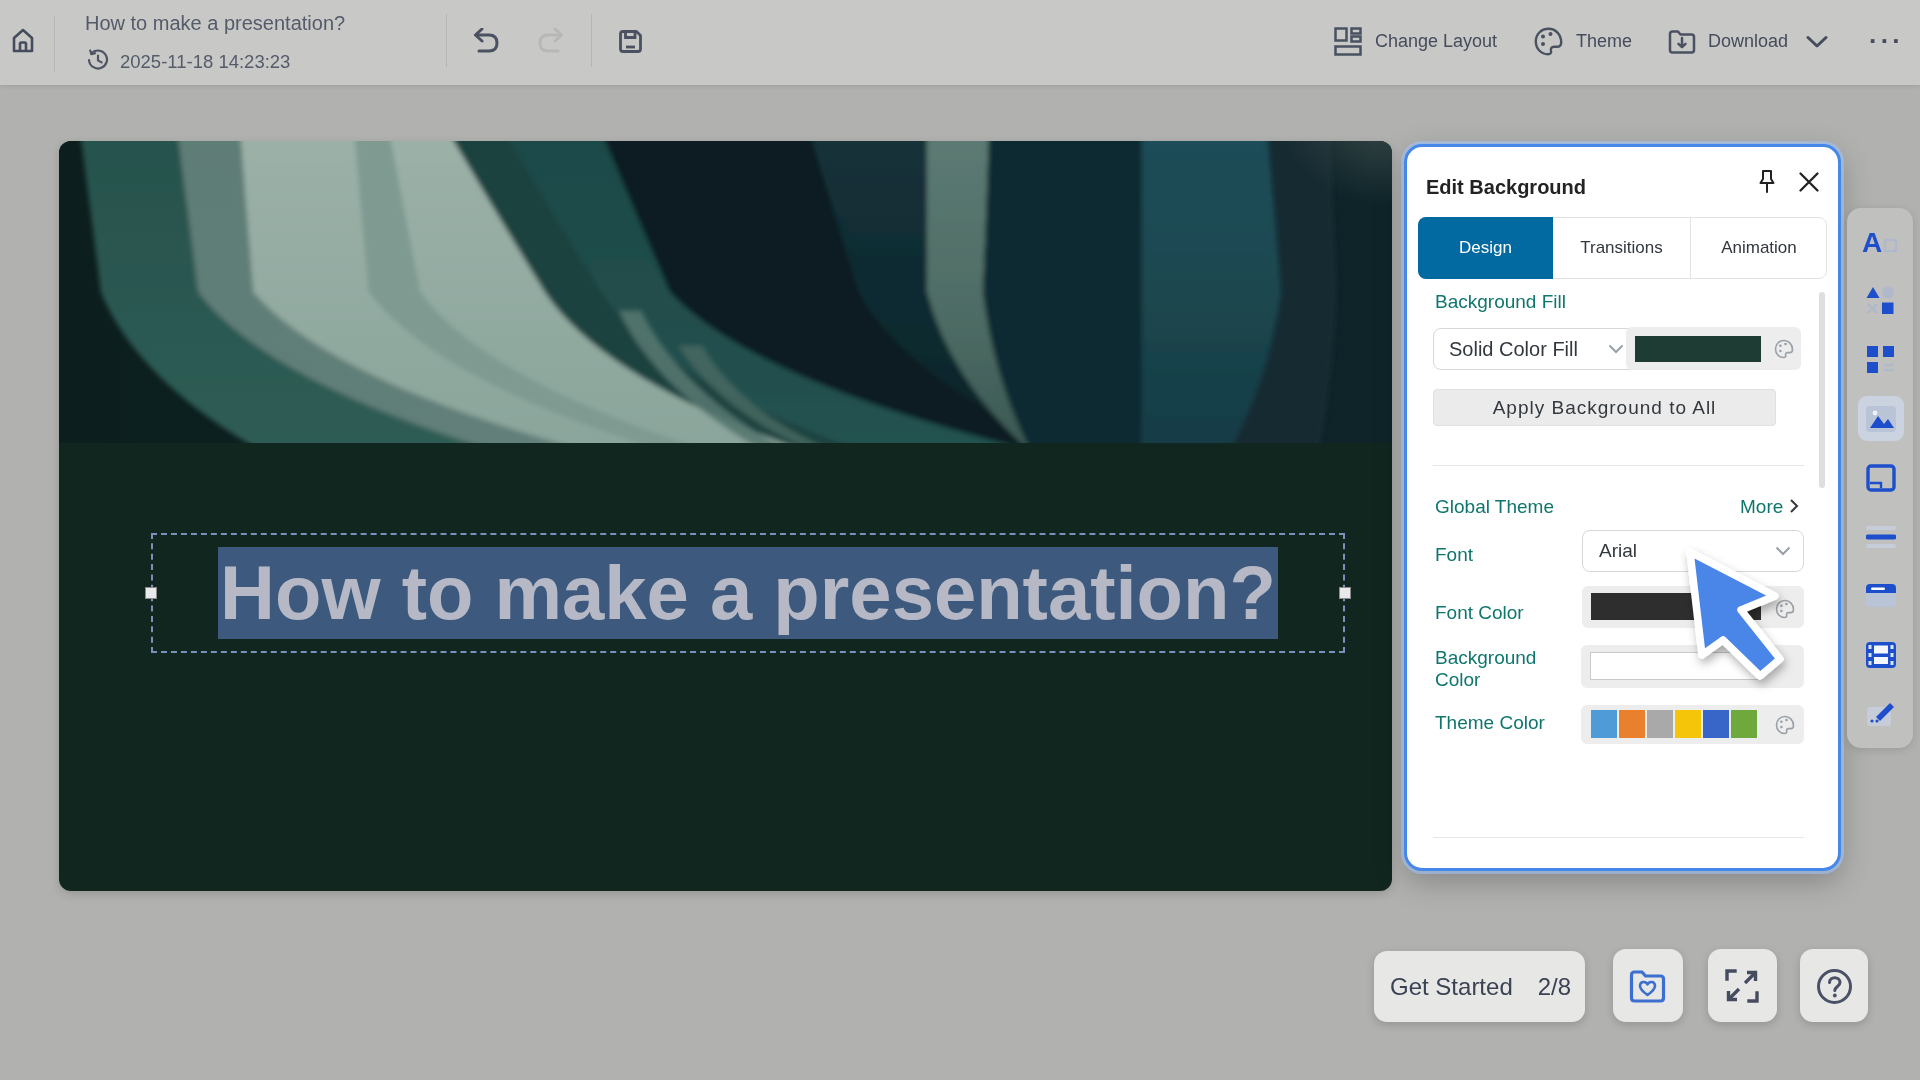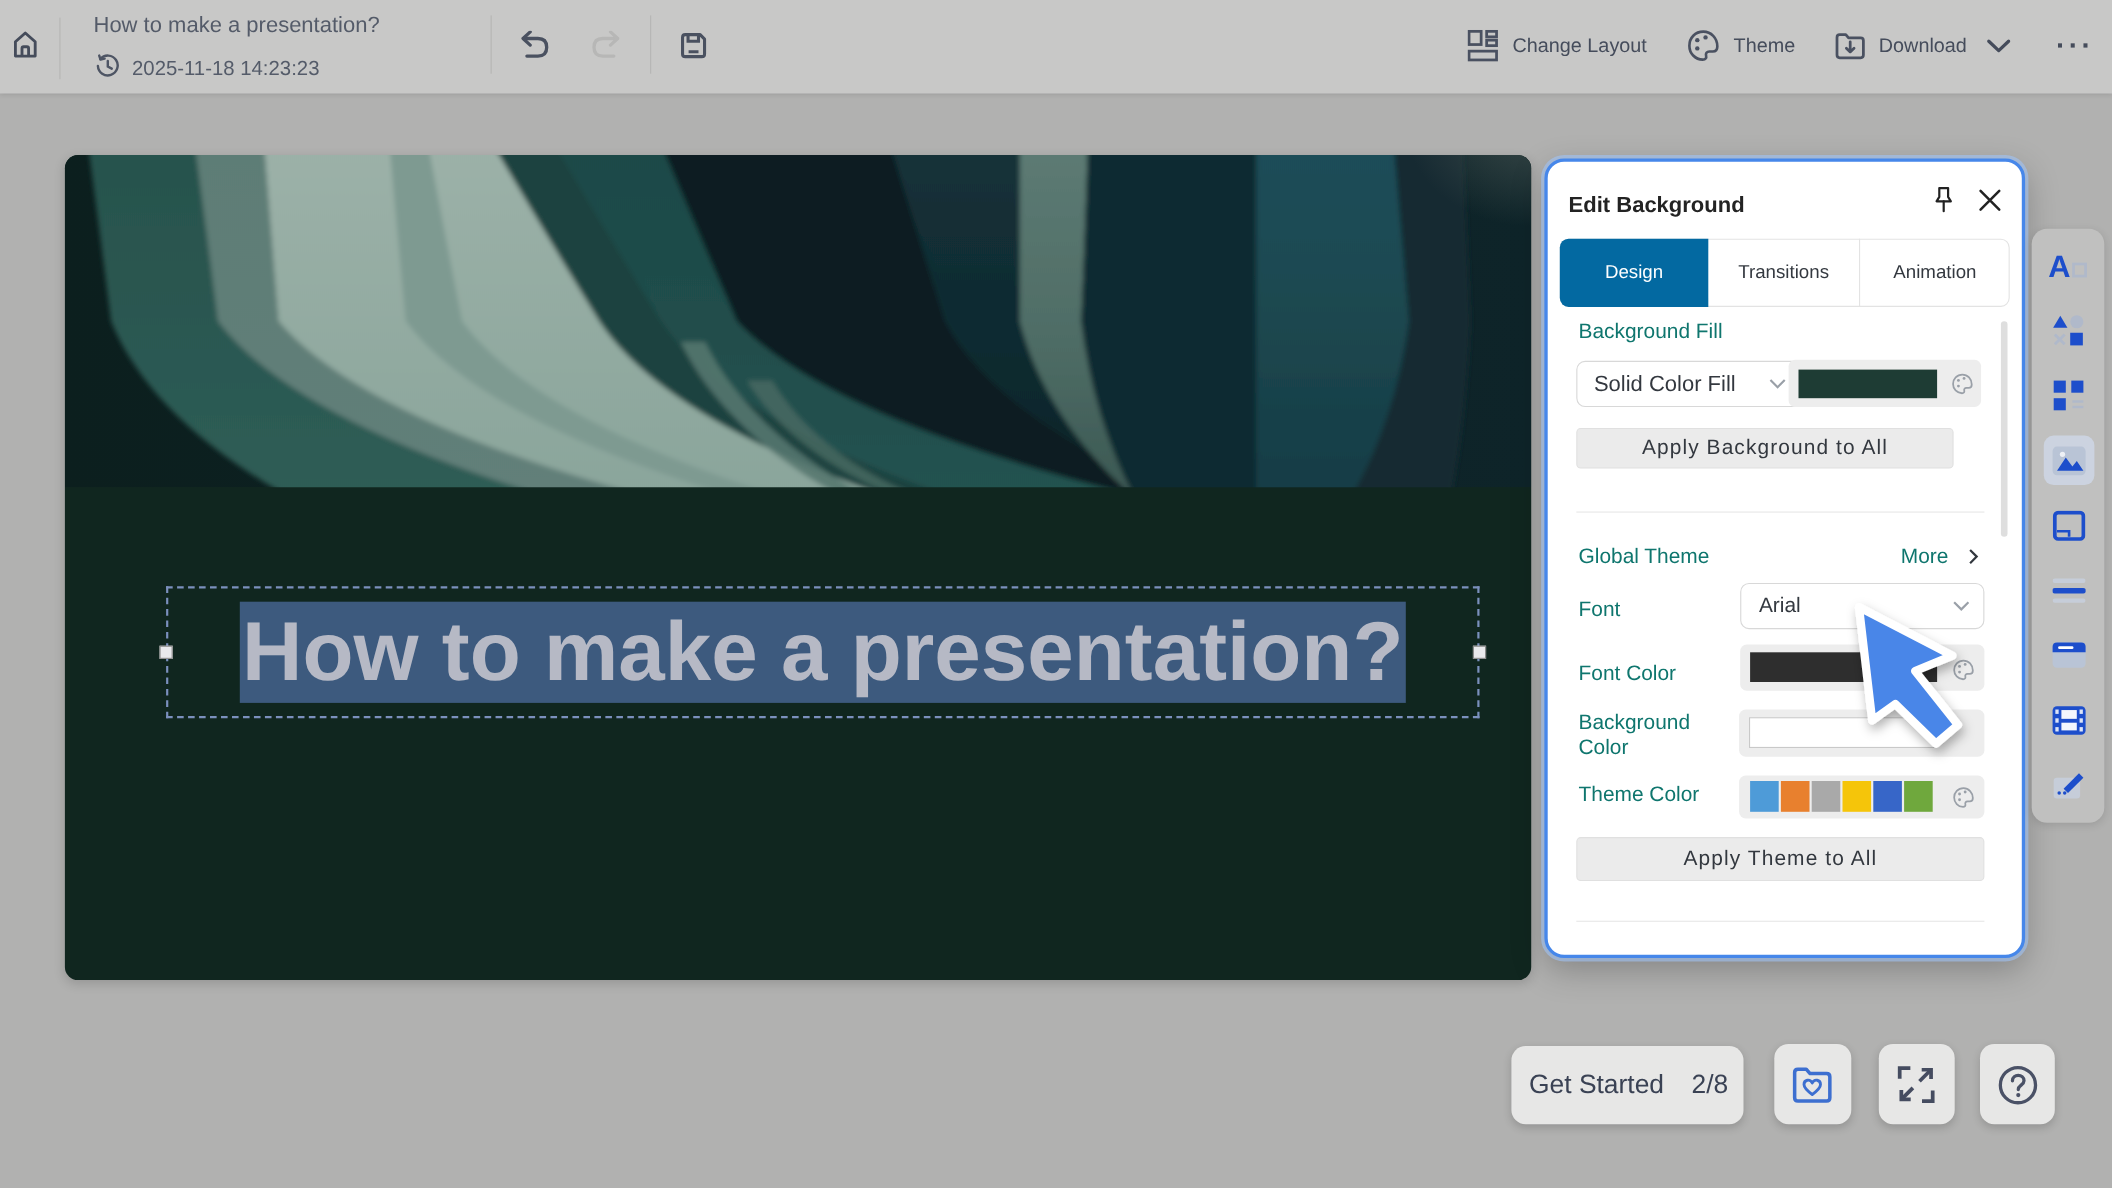--- a/index.html
+++ b/index.html
@@ -205,21 +205,21 @@
     <path d="M10 1.5 C5 1.5 1.5 5.4 1.5 10 C1.5 14.6 5 18.5 9.6 18.5 C11.3 18.5 12 17.5 11.7 16.2 C11.3 14.7 12 13.6 13.7 13.6 L15.7 13.6 C17.4 13.6 18.5 12.4 18.5 10.5 C18.5 5.5 14.7 1.5 10 1.5 Z" fill="none" stroke="#9aa0a8" stroke-width="1.6"></path>
     <circle cx="6.4" cy="6.8" r="1.3" fill="#9aa0a8"></circle>
       <circle cx="11.5" cy="5" r="1.3" fill="#9aa0a8"></circle>
       <circle cx="6.4" cy="12" r="1.3" fill="#9aa0a8"></circle>
   </svg>
   <div class="btn-gray" style="left:26px; top:242px; width:343px; height:37px;">Apply Background to All</div>
 
   <div class="divline" style="left:26px; top:318px; width:371px;"></div>
 
   <div class="p-label" style="left:28px; top:349px;">Global Theme</div>
-  <div class="p-label" style="left:321px; top:349px;">More</div>
+  <div class="p-label" style="left:333px; top:349px;">More</div>
   <svg class="abs" style="left:382px; top:351px;" width="10" height="16" viewBox="0 0 10 16">
       <path d="M2 2 L8 8 L2 14" fill="none" stroke="#33383f" stroke-width="2"></path>
     </svg>
 
   <div class="p-label" style="left:28px; top:397px;">Font</div>
   <div class="dd" style="left:175px; top:383px; width:222px; height:42px;">
     <span style="font-size:19px; color:#33383f; margin-left:16px;">Arial</span>
     <svg style="position:absolute; right:12px;" width="16" height="10" viewBox="0 0 16 10">
         <path d="M1.5 1.5 L8 8 L14.5 1.5" fill="none" stroke="#9aa0a8" stroke-width="2"></path>
       </svg>
@@ -247,21 +247,20 @@
   <div class="abs" style="left:268px; top:563px; width:26px; height:28px; background:#f5c50a;"></div>
   <div class="abs" style="left:296px; top:563px; width:26px; height:28px; background:#3766c8;"></div>
   <div class="abs" style="left:324px; top:563px; width:26px; height:28px; background:#6fa83d;"></div>
   <svg class="abs" style="left:368px; top:568px;" width="20" height="20" viewBox="0 0 20 20">
     <path d="M10 1.5 C5 1.5 1.5 5.4 1.5 10 C1.5 14.6 5 18.5 9.6 18.5 C11.3 18.5 12 17.5 11.7 16.2 C11.3 14.7 12 13.6 13.7 13.6 L15.7 13.6 C17.4 13.6 18.5 12.4 18.5 10.5 C18.5 5.5 14.7 1.5 10 1.5 Z" fill="none" stroke="#9aa0a8" stroke-width="1.6"></path>
     <circle cx="6.4" cy="6.8" r="1.3" fill="#9aa0a8"></circle>
       <circle cx="11.5" cy="5" r="1.3" fill="#9aa0a8"></circle>
       <circle cx="6.4" cy="12" r="1.3" fill="#9aa0a8"></circle>
   </svg>
 
-  <div class="btn-gray" style="left:26px; top:614px; width:371px; height:40px;">Apply Theme to All</div>
 
   <div class="divline" style="left:26px; top:690px; width:371px;"></div>
 
   <div class="abs" style="left:412px; top:145px; width:6px; height:196px; background:#dedede; border-radius:3px;"></div>
 </div>
 
 <svg class="abs" style="left:1666px; top:528px;" width="140" height="170" viewBox="0 0 140 170">
   <defs>
     <filter id="curshadow" x="-30%" y="-30%" width="180%" height="180%">
       <feDropShadow dx="2" dy="5" stdDeviation="5" flood-color="#000" flood-opacity="0.3"></feDropShadow>

